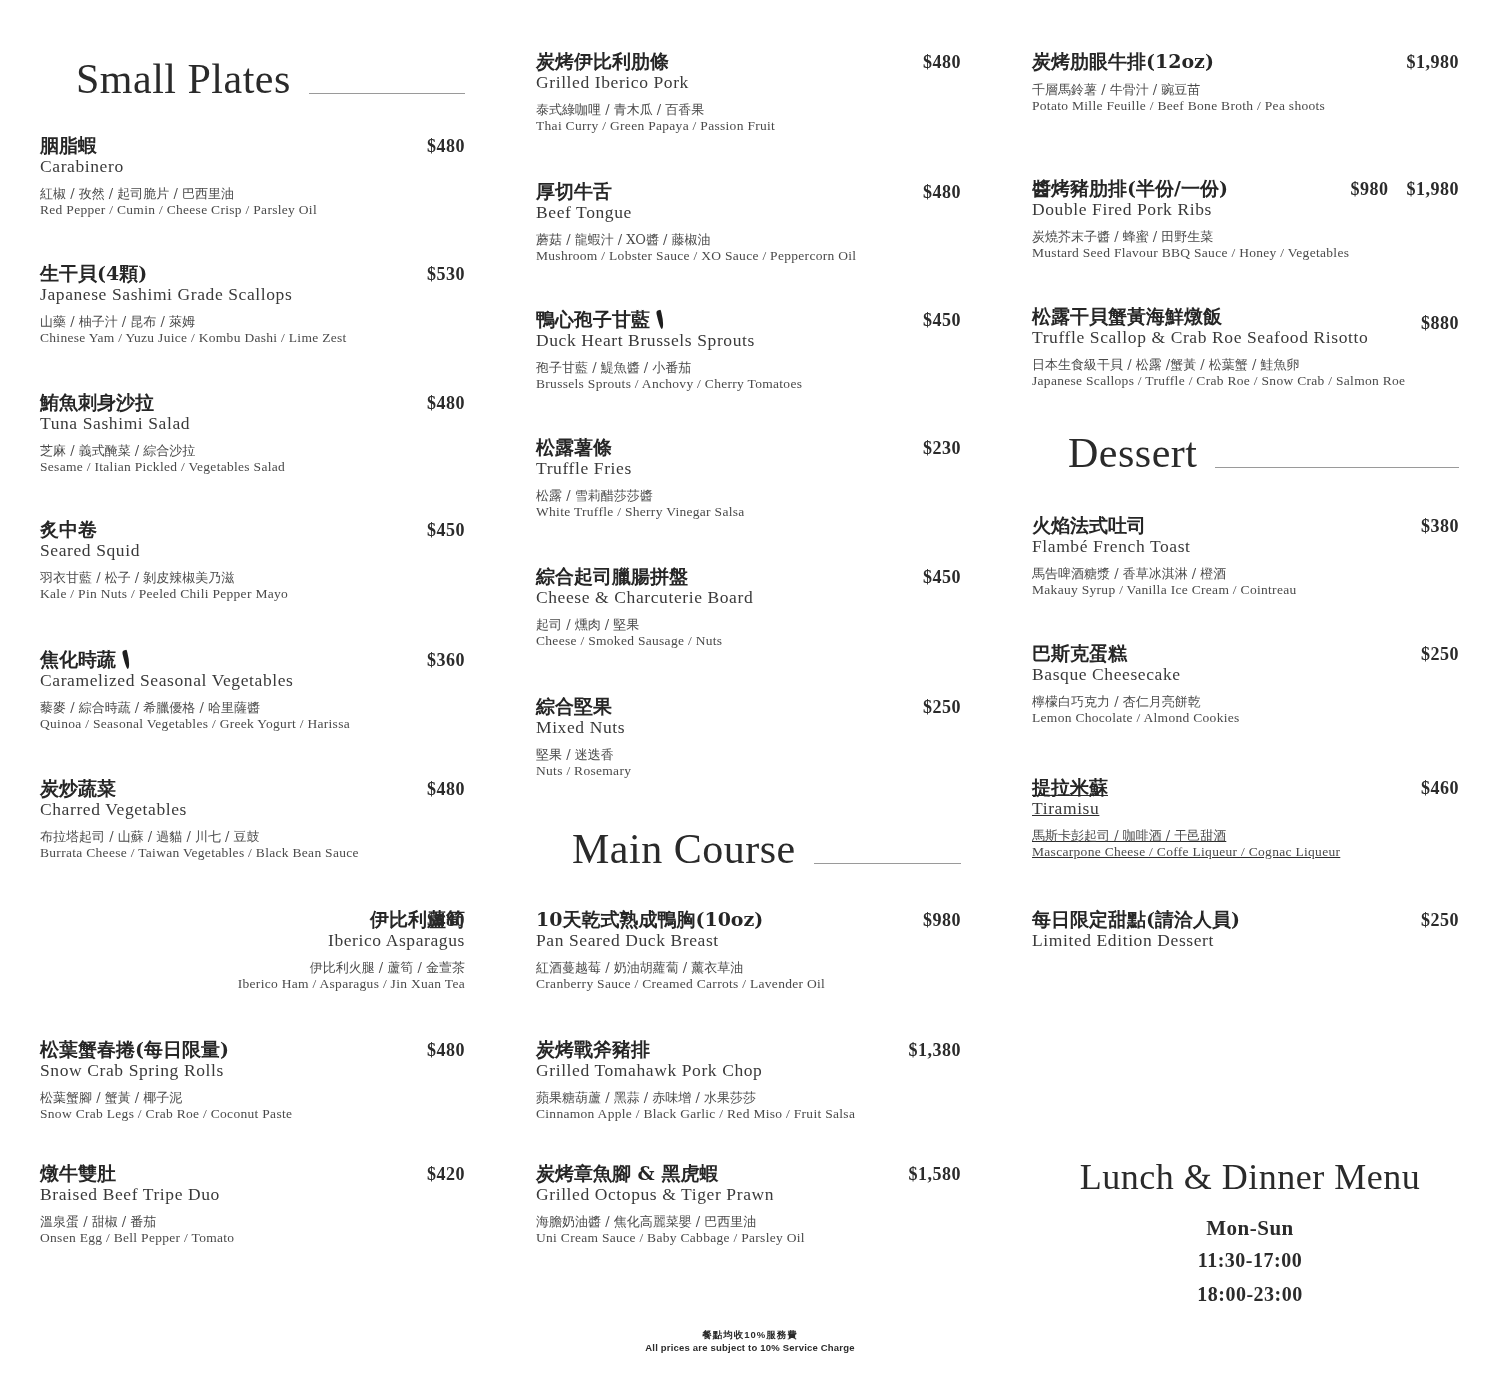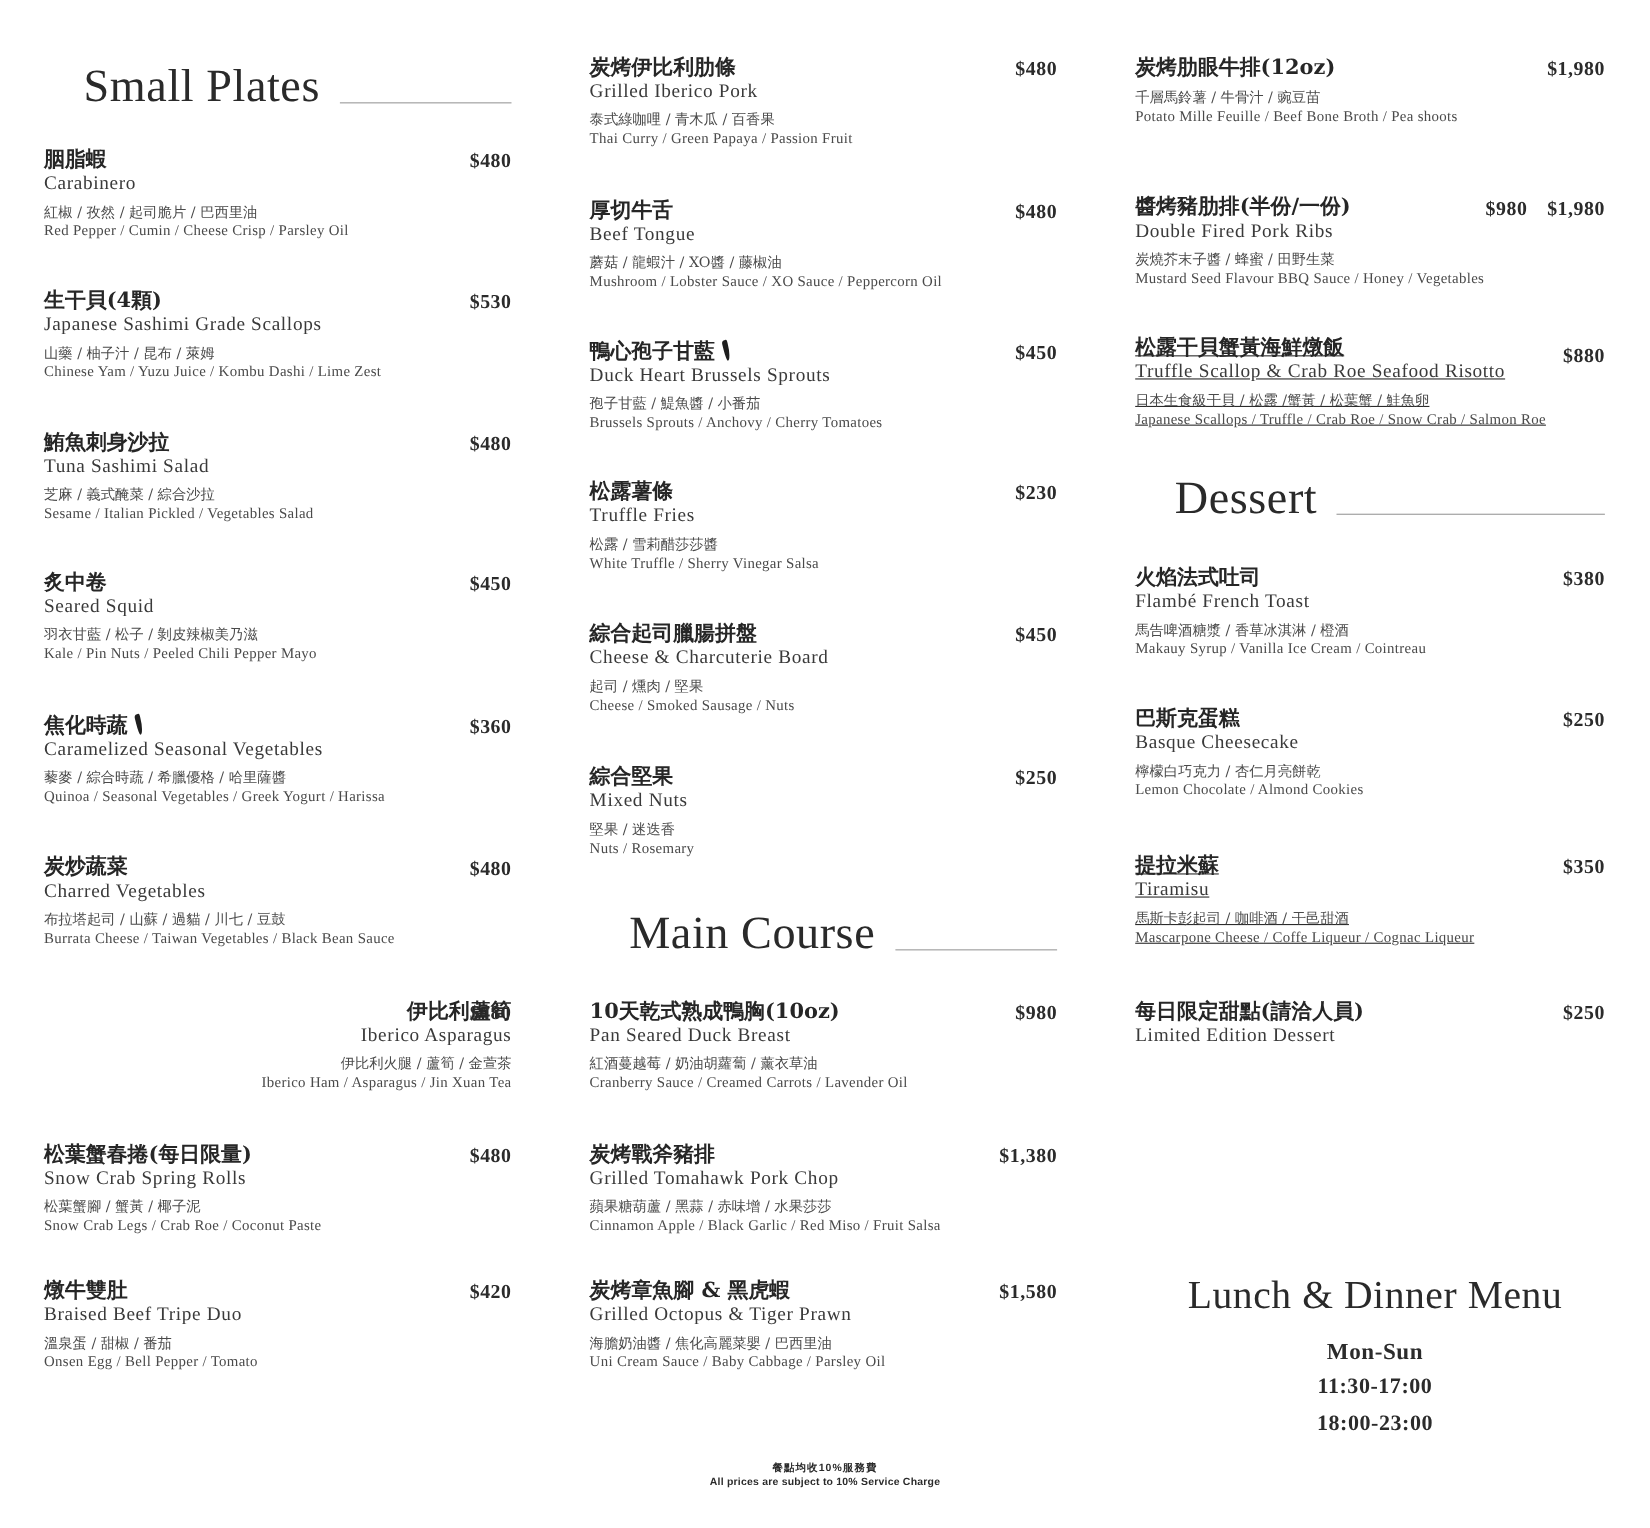--- a/index.html
+++ b/index.html
@@ -251,21 +251,21 @@
   <div class="item" style="top:177px;">
     <div class="item-zh">醬烤豬肋排(半份/一份)</div>
     <div class="item-en">Double Fired Pork Ribs</div>
     <div class="item-desc-zh">炭燒芥末子醬 / 蜂蜜 / 田野生菜</div>
     <div class="item-desc-en">Mustard Seed Flavour BBQ Sauce / Honey / Vegetables</div>
     <div class="price">
       <span>$980</span><span class="p2">$1,980</span>
     </div>
   </div>
 
-  <div class="item" style="top:305px;text-decoration:underline;">
+  <div class="item" style="top:305px;">
     <div class="item-zh">松露干貝蟹黃海鮮燉飯</div>
     <div class="item-en">Truffle Scallop &amp; Crab Roe Seafood Risotto</div>
     <div class="item-desc-zh">日本生食級干貝 / 松露 /蟹黃 / 松葉蟹 / 鮭魚卵</div>
     <div class="item-desc-en">Japanese Scallops / Truffle / Crab Roe / Snow Crab / Salmon Roe</div>
     <div class="price" style="top:8px;">$880</div>
   </div>
 
   <div class="section-head" style="top:414px;">
     <span class="section-title">Dessert</span>
     <span class="section-rule"></span>
@@ -285,21 +285,21 @@
     <div class="item-desc-zh">檸檬白巧克力 / 杏仁月亮餅乾</div>
     <div class="item-desc-en">Lemon Chocolate / Almond Cookies</div>
     <div class="price">$250</div>
   </div>
 
   <div class="item" style="top:776px;text-decoration:underline;">
     <div class="item-zh">提拉米蘇</div>
     <div class="item-en">Tiramisu</div>
     <div class="item-desc-zh">馬斯卡彭起司 / 咖啡酒 / 干邑甜酒</div>
     <div class="item-desc-en">Mascarpone Cheese / Coffe Liqueur / Cognac Liqueur</div>
-    <div class="price">$350</div>
+    <div class="price">$460</div>
   </div>
 
   <div class="item" style="top:908px;">
     <div class="item-zh">每日限定甜點(請洽人員)</div>
     <div class="item-en">Limited Edition Dessert</div>
     <div class="price">$250</div>
   </div>
 </div>
 
 <div class="hours">

